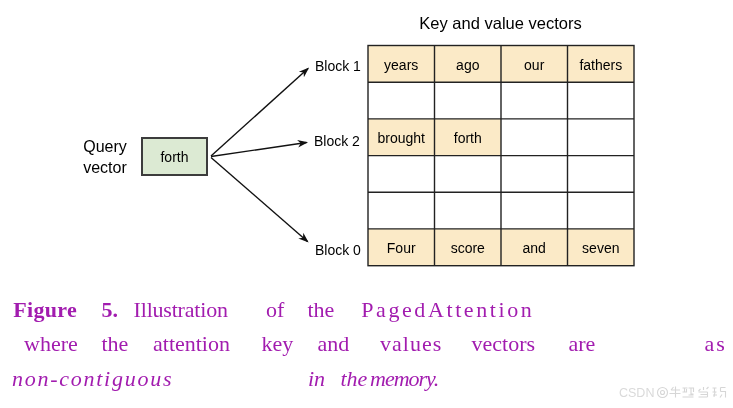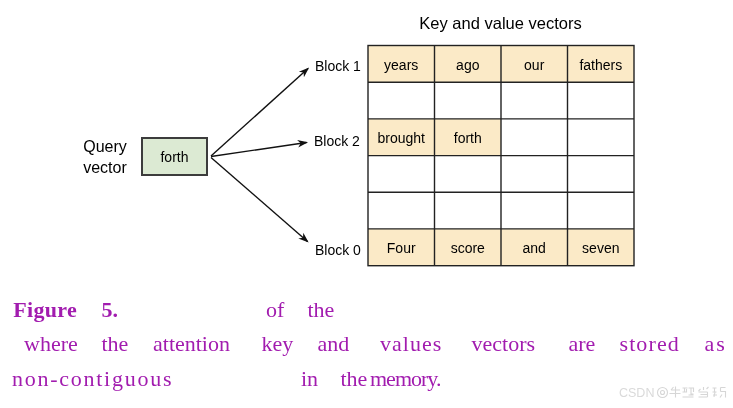--- a/index.html
+++ b/index.html
@@ -68,38 +68,39 @@
   <g stroke="#111" stroke-width="1.4" fill="none">
     <line x1="211" y1="156" x2="308" y2="68.5" marker-end="url(#ah)"></line>
     <line x1="211" y1="156.5" x2="306.5" y2="142.5" marker-end="url(#ah)"></line>
     <line x1="211" y1="157.5" x2="307.5" y2="241.5" marker-end="url(#ah)"></line>
   </g>
 </svg>
 
 <div class="cap" style="top:293.1px;left:0;width:733px;height:34px;">
   <span style="position:absolute;left:13.3px;font-weight:bold;letter-spacing:0.3px">Figure</span>
   <span style="position:absolute;left:101.5px;font-weight:bold">5.</span>
+  <span style="position:absolute;left:133.6px;letter-spacing:-0.2px">Illustration</span>
   <span style="position:absolute;left:266px">of</span>
   <span style="position:absolute;left:307.5px">the</span>
+  <span style="position:absolute;left:361.2px;letter-spacing:2.6px">PagedAttention</span>
 </div>
 <div class="cap" style="top:326.6px;left:12px;width:706px;height:34px;">
   <span style="position:absolute;left:12px">where</span>
   <span style="position:absolute;left:89.5px">the</span>
   <span style="position:absolute;left:249.5px">key</span>
   <span style="position:absolute;left:141px">attention</span>
   <span style="position:absolute;left:305.5px">and</span>
   <span style="position:absolute;left:459.5px">vectors</span>
   <span style="position:absolute;left:368px;letter-spacing:1px">values</span>
   <span style="position:absolute;left:556.5px">are</span>
-  <span style="position:absolute;left:607.5px;letter-spacing:1.1px">stored</span>
   <span style="position:absolute;left:692.5px;letter-spacing:2px">as</span>
 </div>
-<div class="cap" style="top:362.1px;left:0;width:733px;height:34px;">
+<div class="cap" style="top:362.1px;left:0;width:733px;height:34px;font-style:italic;">
   <span style="position:absolute;left:12px;letter-spacing:1.74px">non-contiguous</span>
-  <span style="position:absolute;left:301px">in</span>
+  <span style="position:absolute;left:308px">in</span>
   <span style="position:absolute;left:340.5px">the</span>
   <span style="position:absolute;left:370px;letter-spacing:-1px">memory.</span>
 </div>
 
 <svg width="115" height="18" viewBox="0 0 115 18" style="position:absolute;left:619px;top:384px">
   <text x="0" y="13" font-family="Liberation Sans, sans-serif" font-size="12.5" fill="#dadada">CSDN</text>
   <g stroke="#d6d6d6" stroke-width="1.1" fill="none">
 
     <circle cx="43.5" cy="8.5" r="5"></circle>
         <circle cx="43.5" cy="8.5" r="2"></circle>

